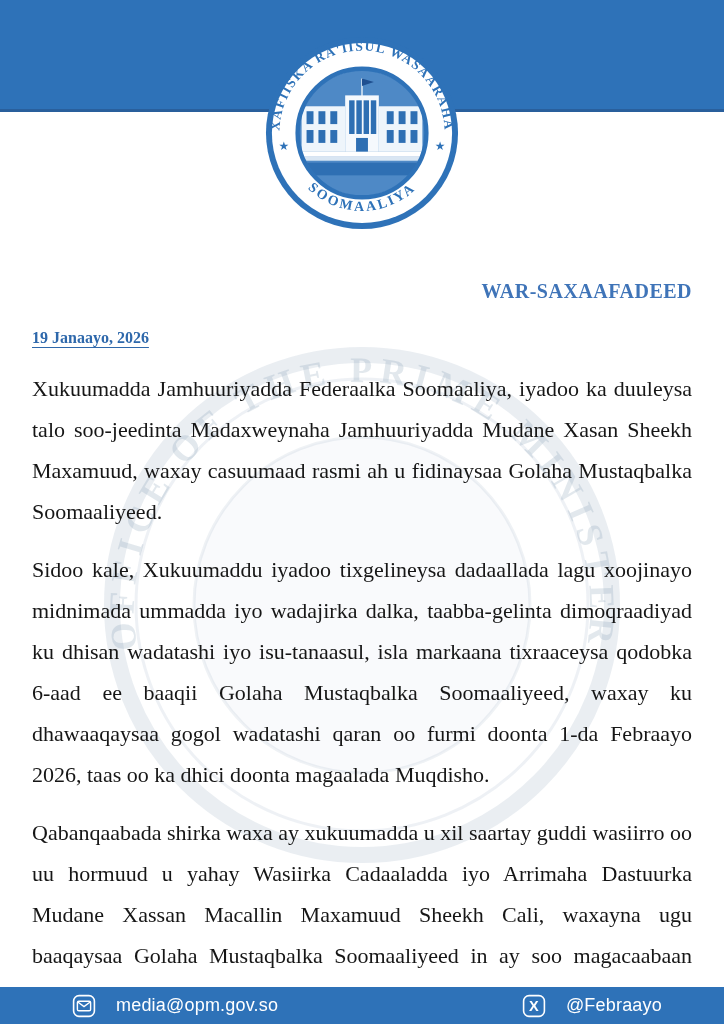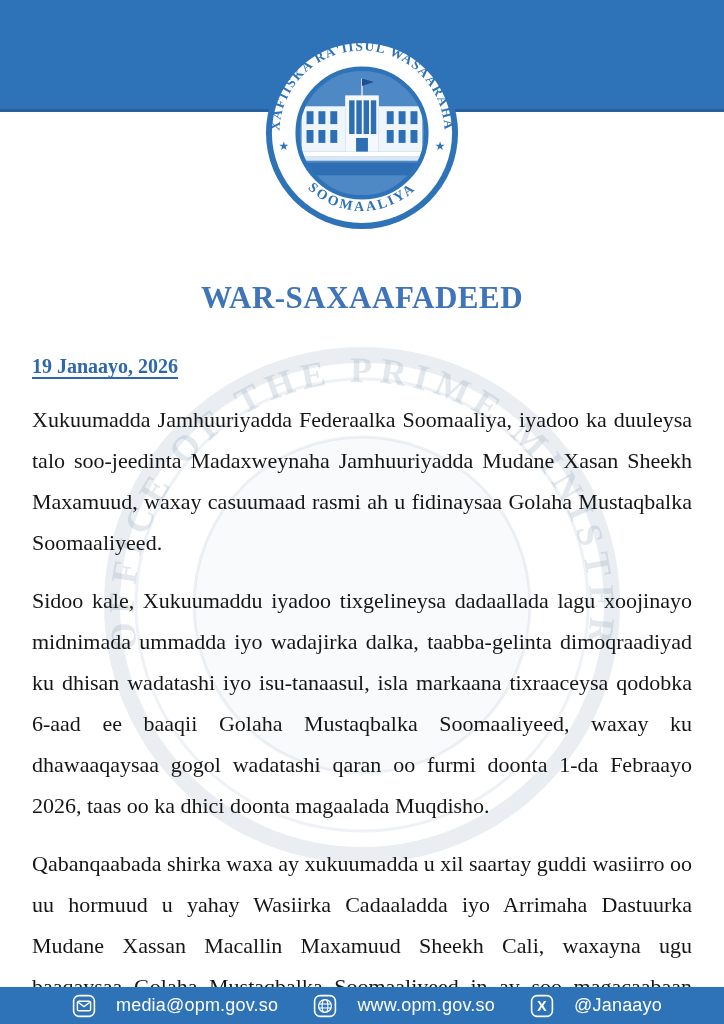--- a/index.html
+++ b/index.html
@@ -41,30 +41,30 @@
   }
   
   .content {
     position: relative;
     z-index: 1;
     padding: 0 32px;
   }
   .doc-title {
     margin-top: 168px; 
     padding-top: 112px;
-    text-align: center;
-    font-size: 31px;
+    text-align: right;
+    font-size: 20px;
     font-weight: bold;
     letter-spacing: 0.5px;
     color: #3f74b8;
   }
   .doc-title-inner { display: inline-block; }
   .doc-date {
-    margin-top: 39px;
-    font-size: 20px;
+    margin-top: 26px;
+    font-size: 16px;
     font-weight: bold;
     color: #2e68ab;
     text-decoration: underline;
     text-underline-offset: 4px;
   }
   .doc-paragraphs { margin-top: 21px; }
   .doc-paragraphs p {
     font-size: 22px;
     line-height: 41px;
     color: #161616;
@@ -196,37 +196,25 @@
       <span>
         <svg width="24" height="24" viewBox="0 0 24 24" fill="none">
           <rect x="1.6" y="1.6" width="20.8" height="20.8" rx="5.5" stroke="#ffffff" stroke-width="1.6"></rect>
           <rect x="5.4" y="7.2" width="13.2" height="9.6" rx="1.4" stroke="#ffffff" stroke-width="1.4"></rect>
           <path d="M5.8 8 L12 12.6 L18.2 8" stroke="#ffffff" stroke-width="1.4" fill="none"></path>
         </svg>
       </span>
       <span>media@opm.gov.so</span>
     </div>
 
-    <div class="footer-item">
-      <span>
-        <svg width="24" height="24" viewBox="0 0 24 24" fill="none">
-          <rect x="1.6" y="1.6" width="20.8" height="20.8" rx="5.5" stroke="#ffffff" stroke-width="1.6"></rect>
-          <circle cx="12" cy="12" r="6.4" stroke="#ffffff" stroke-width="1.3"></circle>
-          <ellipse cx="12" cy="12" rx="2.9" ry="6.4" stroke="#ffffff" stroke-width="1.1"></ellipse>
-          <line x1="5.8" y1="10" x2="18.2" y2="10" stroke="#ffffff" stroke-width="1.1"></line>
-          <line x1="5.8" y1="14" x2="18.2" y2="14" stroke="#ffffff" stroke-width="1.1"></line>
-        </svg>
-      </span>
-      <span>www.opm.gov.so</span>
-    </div>
 
     <div class="footer-item">
       <span>
         <svg width="24" height="24" viewBox="0 0 24 24" fill="none">
           <rect x="1.6" y="1.6" width="20.8" height="20.8" rx="5.5" stroke="#ffffff" stroke-width="1.6"></rect>
           <text x="12" y="17" text-anchor="middle" font-family="Liberation Sans, sans-serif" font-size="14.5" font-weight="bold" fill="#ffffff">X</text>
         </svg>
       </span>
-      <span>@Janaayo</span>
+      <span>@Febraayo</span>
     </div>
 
   </div>
 </div>
 
 </body></html>

